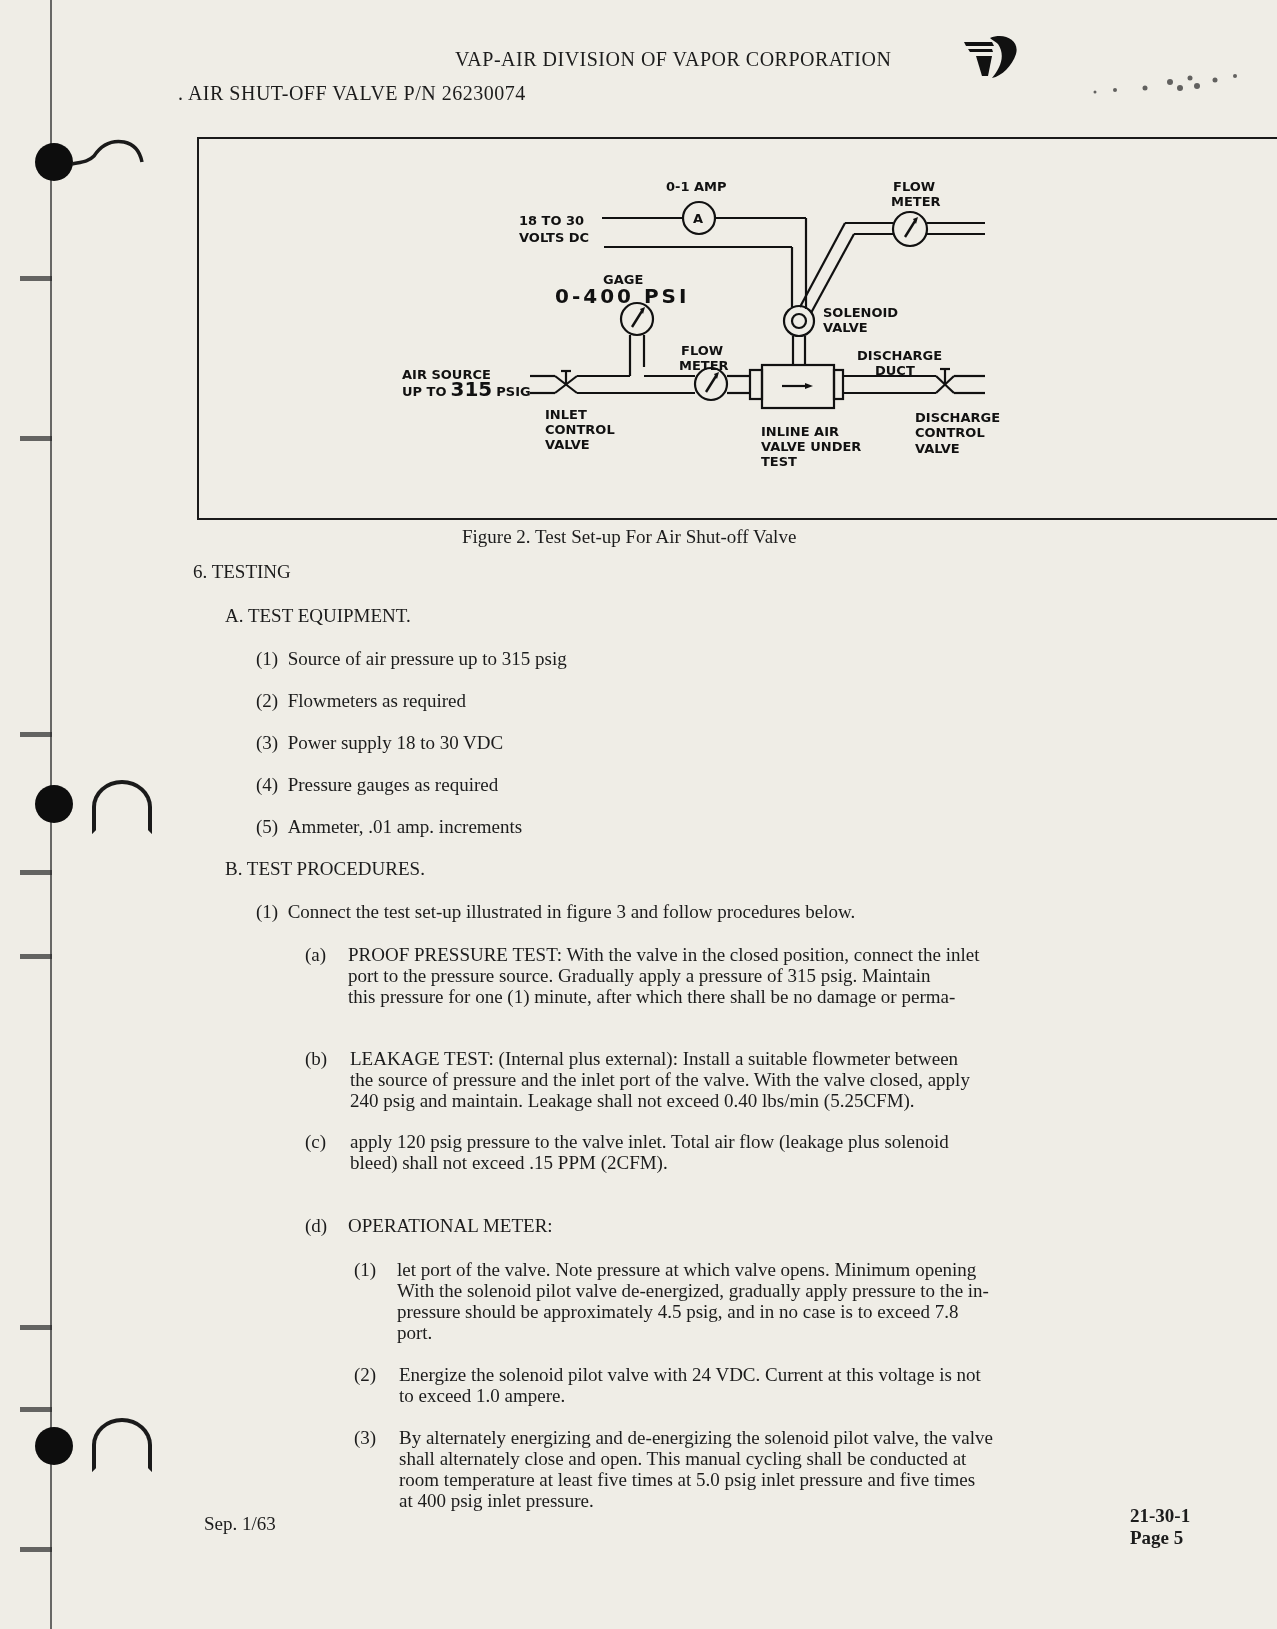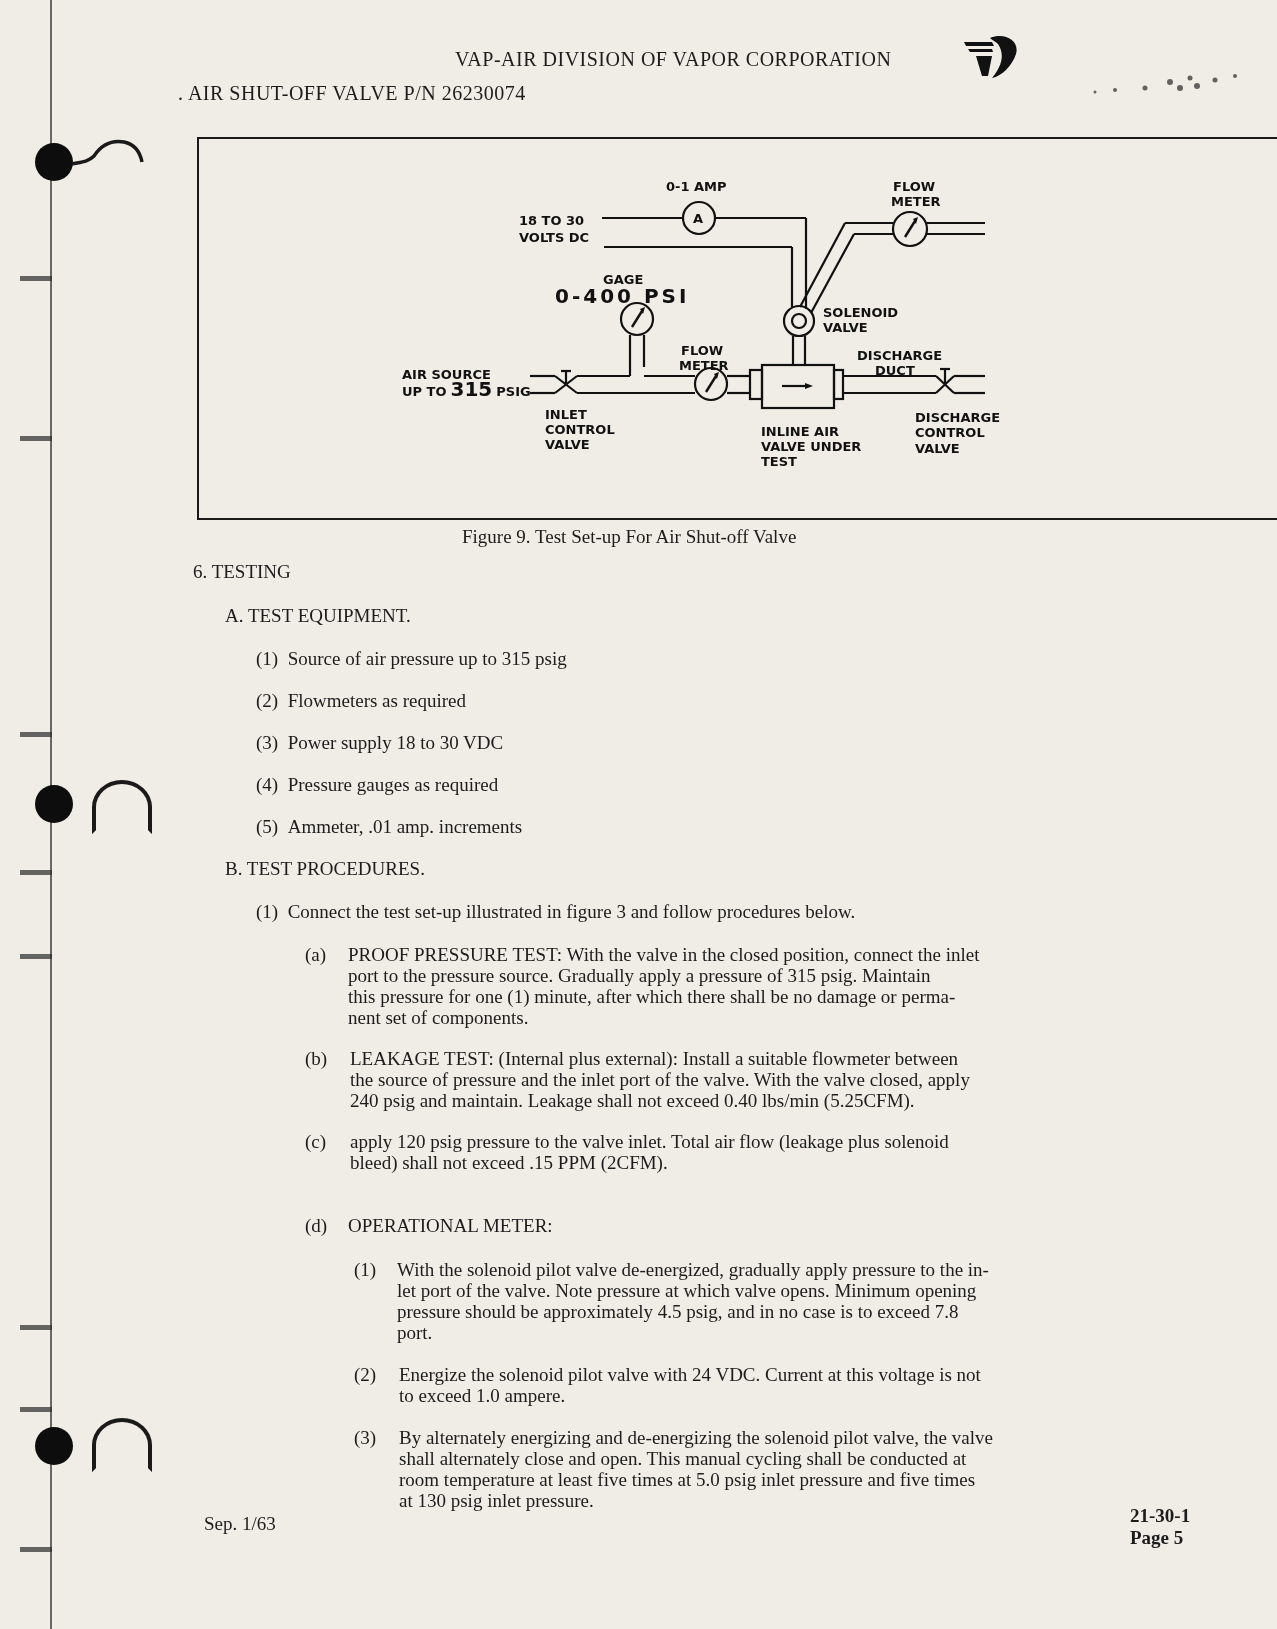--- a/index.html
+++ b/index.html
@@ -173,78 +173,77 @@
       <text class="fig-label" x="346" y="295">CONTROL</text>
       <text class="fig-label" x="346" y="310">VALVE</text>
       <text class="fig-label" x="562" y="297">INLINE AIR</text>
       <text class="fig-label" x="562" y="312">VALVE UNDER</text>
       <text class="fig-label" x="562" y="327">TEST</text>
       <text class="fig-label" x="716" y="283">DISCHARGE</text>
       <text class="fig-label" x="716" y="298">CONTROL</text>
       <text class="fig-label" x="716" y="314">VALVE</text>
     </svg>
   </div>
-  <div class="caption">Figure 9.  Test Set-up For Air Shut-off Valve</div>
+  <div class="caption">Figure 2.  Test Set-up For Air Shut-off Valve</div>
 
   <div class="t" style="left:193px;top:561px">6. TESTING</div>
   <div class="t" style="left:225px;top:605px">A. TEST EQUIPMENT.</div>
 
   <div class="t" style="left:256px;top:648px"><span>(1)</span>&nbsp;&nbsp;<span>Source of air pressure up to 315 psig</span></div>
   <div class="t" style="left:256px;top:690px"><span>(2)</span>&nbsp;&nbsp;<span>Flowmeters as required</span></div>
   <div class="t" style="left:256px;top:732px"><span>(3)</span>&nbsp;&nbsp;<span>Power supply 18 to 30 VDC</span></div>
   <div class="t" style="left:256px;top:774px"><span>(4)</span>&nbsp;&nbsp;<span>Pressure gauges as required</span></div>
   <div class="t" style="left:256px;top:816px"><span>(5)</span>&nbsp;&nbsp;<span>Ammeter, .01 amp. increments</span></div>
 
   <div class="t" style="left:225px;top:858px">B. TEST PROCEDURES.</div>
   <div class="t" style="left:256px;top:901px"><span>(1)</span>&nbsp;&nbsp;<span>Connect the test set-up illustrated in figure 3 and follow procedures below.</span></div>
 
   <div class="t" style="left:305px;top:944px">(a)</div>
   <div class="para" style="left:348px;top:944px;width:870px">
     <span class="line">PROOF PRESSURE TEST:  With the valve in the closed position, connect the inlet</span>
     <span class="line">port to the pressure source.  Gradually apply a pressure of 315 psig.  Maintain</span>
     <span class="line">this pressure for one  (1) minute, after which there shall be no damage or perma-</span>
-    <span class="line">nent set of components.</span>
   </div>
 
   <div class="t" style="left:305px;top:1048px">(b)</div>
   <div class="para" style="left:350px;top:1048px;width:870px">
     <span class="line">LEAKAGE TEST:  (Internal plus external):   Install a suitable flowmeter between</span>
     <span class="line">the  source of pressure and the inlet port of the valve.  With the valve closed,  apply</span>
     <span class="line">240 psig and maintain.  Leakage shall not exceed 0.40 lbs/min (5.25CFM).</span>
   </div>
 
   <div class="t" style="left:305px;top:1131px">(c)</div>
   <div class="para" style="left:350px;top:1131px;width:870px">
     <span class="line">apply  120 psig pressure to the valve inlet.  Total air flow (leakage plus solenoid</span>
     <span class="line">bleed) shall not exceed .15 PPM (2CFM).</span>
   </div>
 
   <div class="t" style="left:305px;top:1215px">(d)</div>
   <div class="t" style="left:348px;top:1215px">OPERATIONAL METER:</div>
 
   <div class="t" style="left:354px;top:1259px">(1)</div>
   <div class="para" style="left:397px;top:1259px;width:822px">
+    <span class="line">let port of the valve.   Note pressure at which valve opens.  Minimum opening</span>
     <span class="line">With the solenoid pilot valve de-energized, gradually apply pressure to the in-</span>
-    <span class="line">let port of the valve.   Note pressure at which valve opens.  Minimum opening</span>
     <span class="line">pressure  should be approximately 4.5  psig,  and  in  no case is to exceed  7.8</span>
     <span class="line">port.</span>
   </div>
 
   <div class="t" style="left:354px;top:1364px">(2)</div>
   <div class="para" style="left:399px;top:1364px;width:822px">
     <span class="line">Energize the solenoid  pilot  valve with 24 VDC.  Current at this voltage is not</span>
     <span class="line">to exceed 1.0 ampere.</span>
   </div>
 
   <div class="t" style="left:354px;top:1427px">(3)</div>
   <div class="para" style="left:399px;top:1427px;width:822px">
     <span class="line">By alternately energizing and de-energizing the solenoid pilot valve, the valve</span>
     <span class="line">shall alternately close  and  open.  This  manual  cycling shall be conducted at</span>
     <span class="line">room temperature at least five times at 5.0 psig inlet pressure and five times</span>
-    <span class="line">at 130 psig inlet pressure.</span>
+    <span class="line">at 400 psig inlet pressure.</span>
   </div>
 
   <div class="footer-left">Sep. 1/63</div>
   <div class="footer-right">
     <div>21-30-1</div>
     <div>Page 5</div>
   </div>
 </div>
 
 </body></html>

